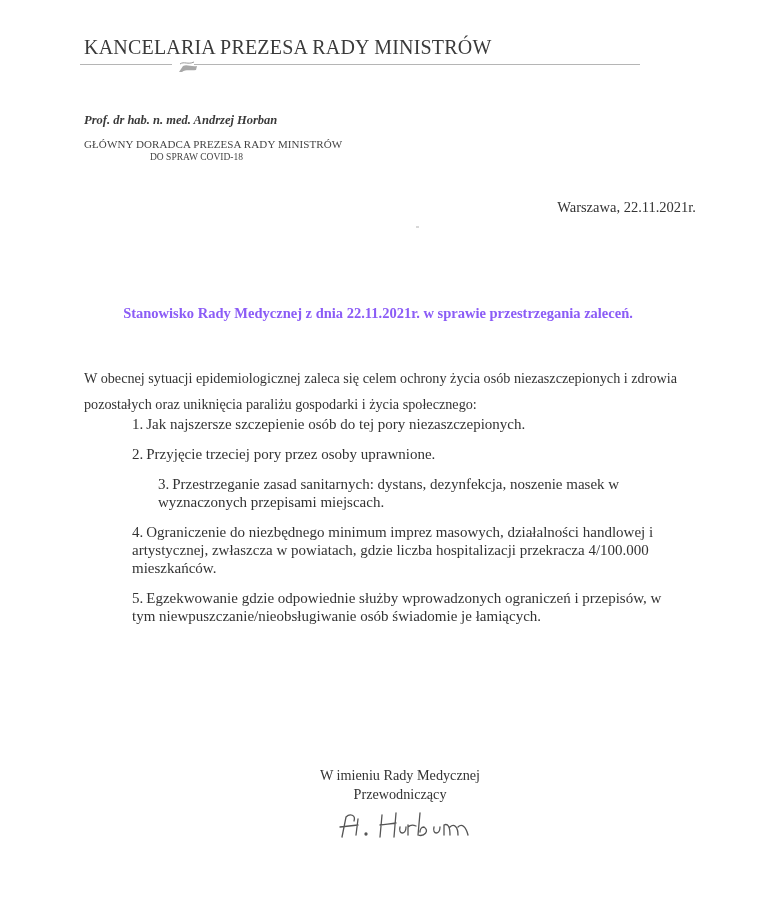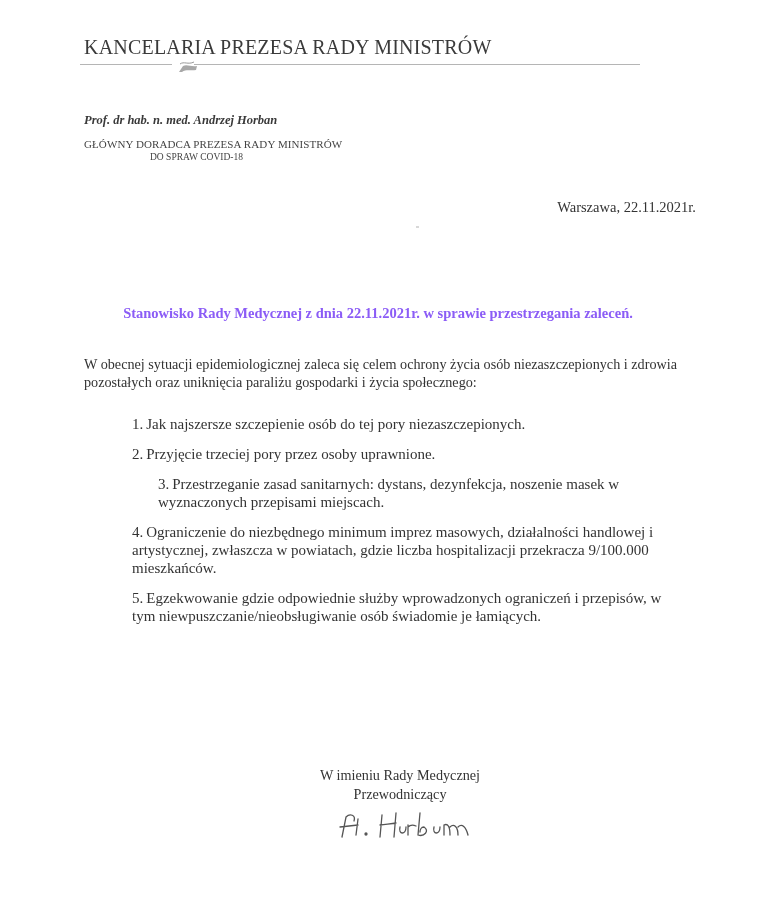--- a/index.html
+++ b/index.html
@@ -21,22 +21,22 @@
   .author-role2 { font-size: 9.5px; color: #444; margin-top: 2px; padding-left: 66px; }
 
   .date { position: absolute; right: 72px; top: 199px; font-family: "Liberation Serif", serif; font-size: 14.5px; color: #333; }
 
   .doc-title {
     position: absolute; left: 0; width: 660px; top: 305px; text-align: center;
     font-family: "Liberation Serif", serif; font-weight: bold; font-size: 14.5px; color: #8b5cf6; margin-left: 48px;
   }
 
   .intro {
-    position: absolute; left: 84px; top: 355px; width: 620px;
-    font-family: "Liberation Serif", serif; font-size: 14.2px; line-height: 18px; color: #333;
+    position: absolute; left: 84px; top: 365px; width: 620px;
+    font-family: "Liberation Serif", serif; font-size: 14.2px; line-height: 26px; color: #333;
   }
 
   .list { position: absolute; left: 132px; top: 415px; width: 560px; font-family: "Liberation Serif", serif; font-size: 15px; line-height: 18px; color: #333; }
   .item { margin-bottom: 12px; }
   .item-num { margin-right: 3px; }
 
   .closing { position: absolute; left: 0; width: 800px; top: 766px; text-align: center; font-family: "Liberation Serif", serif; font-size: 14.2px; line-height: 19px; color: #333; }
   .signature { position: absolute; left: 336px; top: 805px; width: 160px; height: 40px; }
   .speck { position: absolute; left: 416px; top: 226px; width: 3px; height: 2px; background: #d8d8d8; }
 </style>
@@ -70,21 +70,21 @@
     <div class="item">
       <span class="item-num">1.</span><span>Jak najszersze szczepienie osób do tej pory niezaszczepionych.</span>
     </div>
     <div class="item">
       <span class="item-num">2.</span><span>Przyjęcie trzeciej pory przez osoby uprawnione.</span>
     </div>
     <div class="item" style="width:470px;margin-left:26px;">
       <span class="item-num">3.</span><span>Przestrzeganie zasad sanitarnych: dystans, dezynfekcja, noszenie masek w wyznaczonych przepisami miejscach.</span>
     </div>
     <div class="item" style="width:552px;">
-      <span class="item-num">4.</span><span>Ograniczenie do niezbędnego minimum imprez masowych, działalności handlowej i artystycznej, zwłaszcza w powiatach, gdzie liczba hospitalizacji przekracza 9/100.000 mieszkańców.</span>
+      <span class="item-num">4.</span><span>Ograniczenie do niezbędnego minimum imprez masowych, działalności handlowej i artystycznej, zwłaszcza w powiatach, gdzie liczba hospitalizacji przekracza 4/100.000 mieszkańców.</span>
     </div>
     <div class="item" style="width:540px;">
       <span class="item-num">5.</span><span>Egzekwowanie gdzie odpowiednie służby wprowadzonych ograniczeń i przepisów, w tym niewpuszczanie/nieobsługiwanie osób świadomie je łamiących.</span>
     </div>
   </div>
 
   <div class="closing">
     <div>W imieniu Rady Medycznej</div>
     <div>Przewodniczący</div>
   </div>

